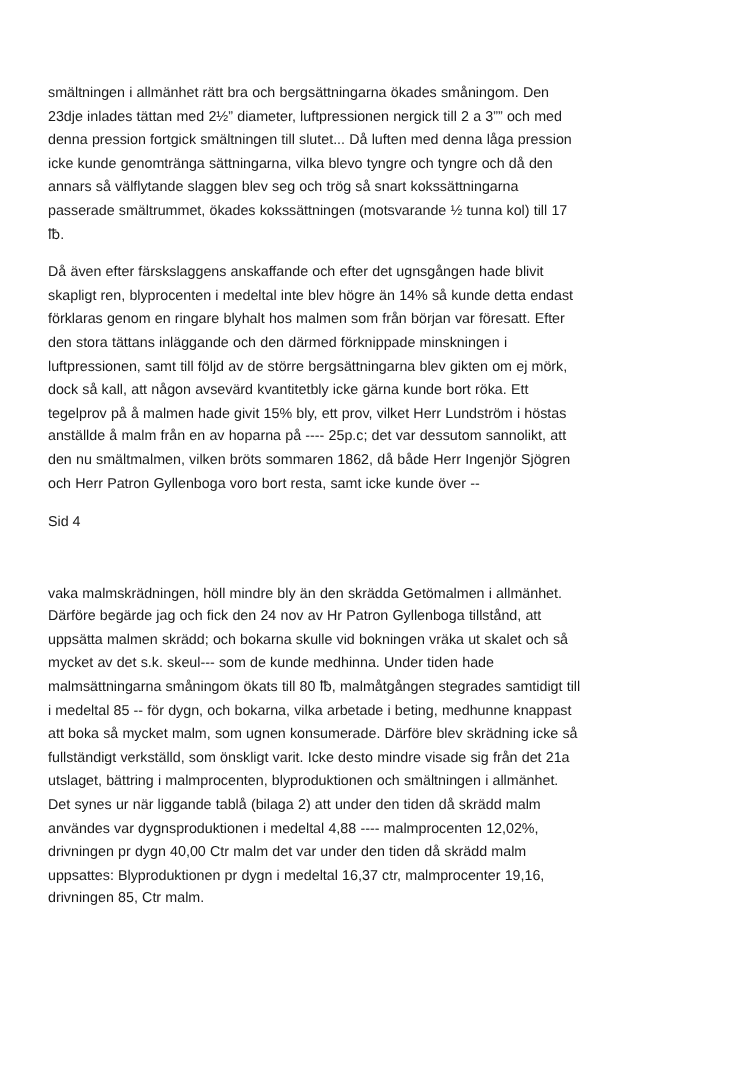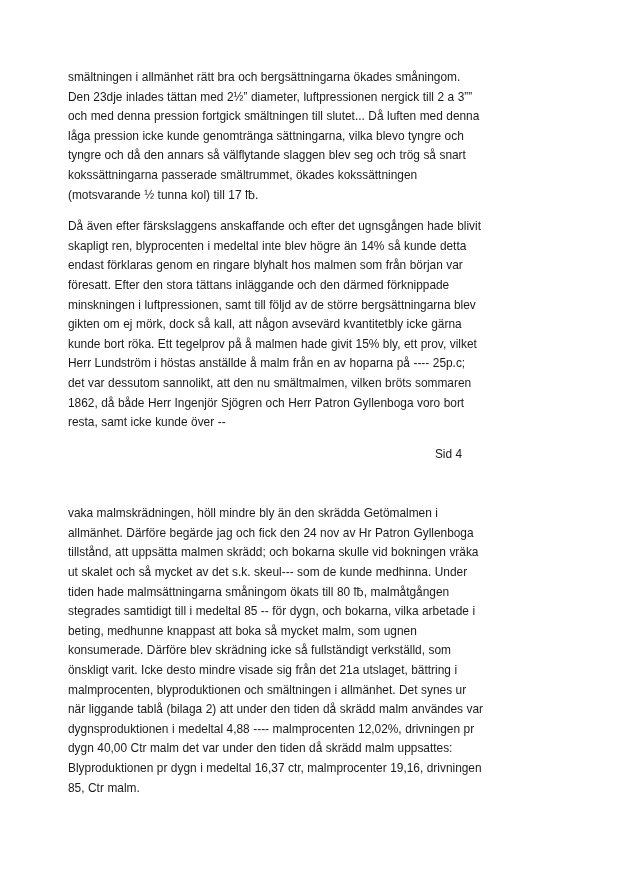--- a/index.html
+++ b/index.html
@@ -10,36 +10,35 @@
   .page {
     position: relative;
     width: 629px;
     height: 892px;
     background: #ffffff;
     overflow: hidden;
     box-sizing: border-box;
   }
   .page-content {
     box-sizing: border-box;
-    padding: 68px 64px 0 68px;
+    padding: 68px 64px 0 40px;
     width: 548px;
     font-family: "Liberation Sans", sans-serif;
     font-size: 11.9px;
     line-height: 19.6px;
     color: #1a1a1a;
     text-align: left;
     -webkit-font-smoothing: antialiased;
   }
   .para {
     margin: 0 0 12px 0;
     white-space: normal;
     word-spacing: 0.2px;
   }
   .sid-label {
-    text-align: right;
     padding-right: 22px;
     margin: 0 0 40px 0;
     color: #1a1a1a;
   }
 </style>
 </head>
 <body>
 
 <div class="page">
   <div class="page-content">

